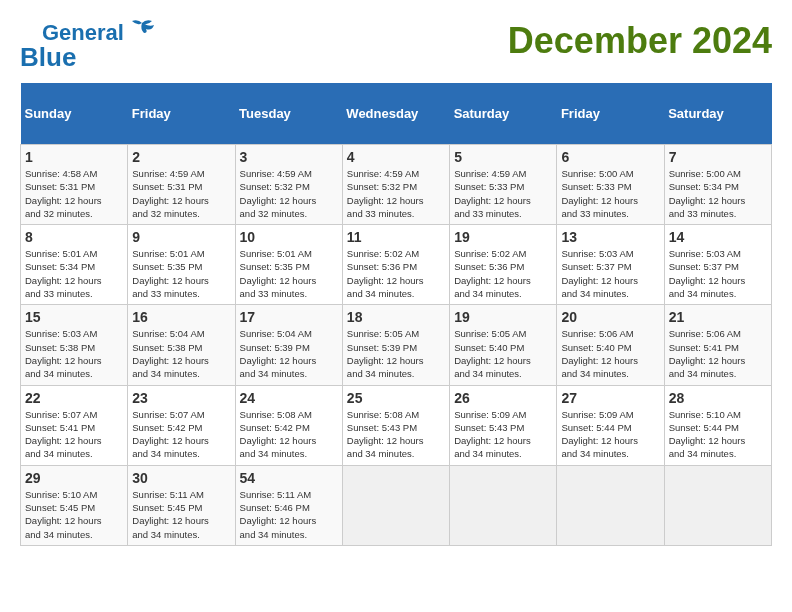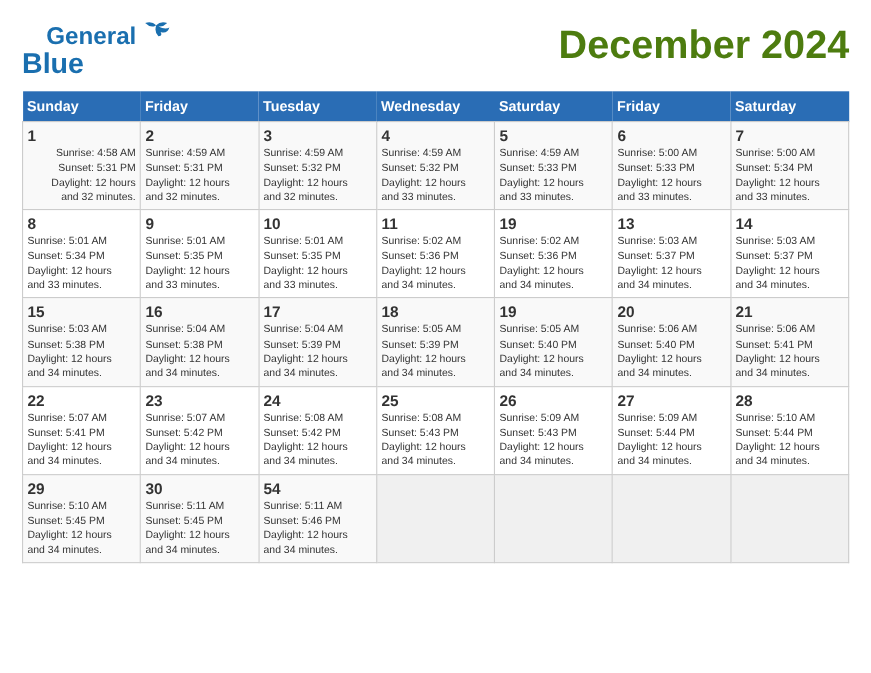--- a/index.html
+++ b/index.html
@@ -32,21 +32,21 @@
       color: #555;
     }
     table {
       width: 100%;
       border-collapse: collapse;
       font-size: 10.5px;
     }
     thead th {
       background-color: #2a6db5;
       color: #fff;
-      padding: 6px 4px;
+      padding: 23px 4px;
       text-align: left;
       font-size: 13px;
       font-weight: bold;
     }
     td {
       border: 1px solid #ccc;
       vertical-align: top;
       padding: 4px;
       width: 14.28%;
       min-height: 80px;
@@ -97,21 +97,21 @@
       <th>Wednesday</th>
       <th>Saturday</th>
       <th>Friday</th>
       <th>Saturday</th>
     </tr>
   </thead>
   <tbody id="calendar-body">
   <tr>
         <td>
           <span class="day-num">1</span>
-          <div class="day-info" style="white-space: pre-line; text-align: right;">Sunrise: 4:58 AM
+          <div class="day-info" style="white-space: pre-line;">Sunrise: 4:58 AM
 Sunset: 5:31 PM
 Daylight: 12 hours
 and 32 minutes.</div>
         </td>
         <td>
           <span class="day-num">2</span>
           <div class="day-info" style="white-space: pre-line;">Sunrise: 4:59 AM
 Sunset: 5:31 PM
 Daylight: 12 hours
 and 32 minutes.</div>

